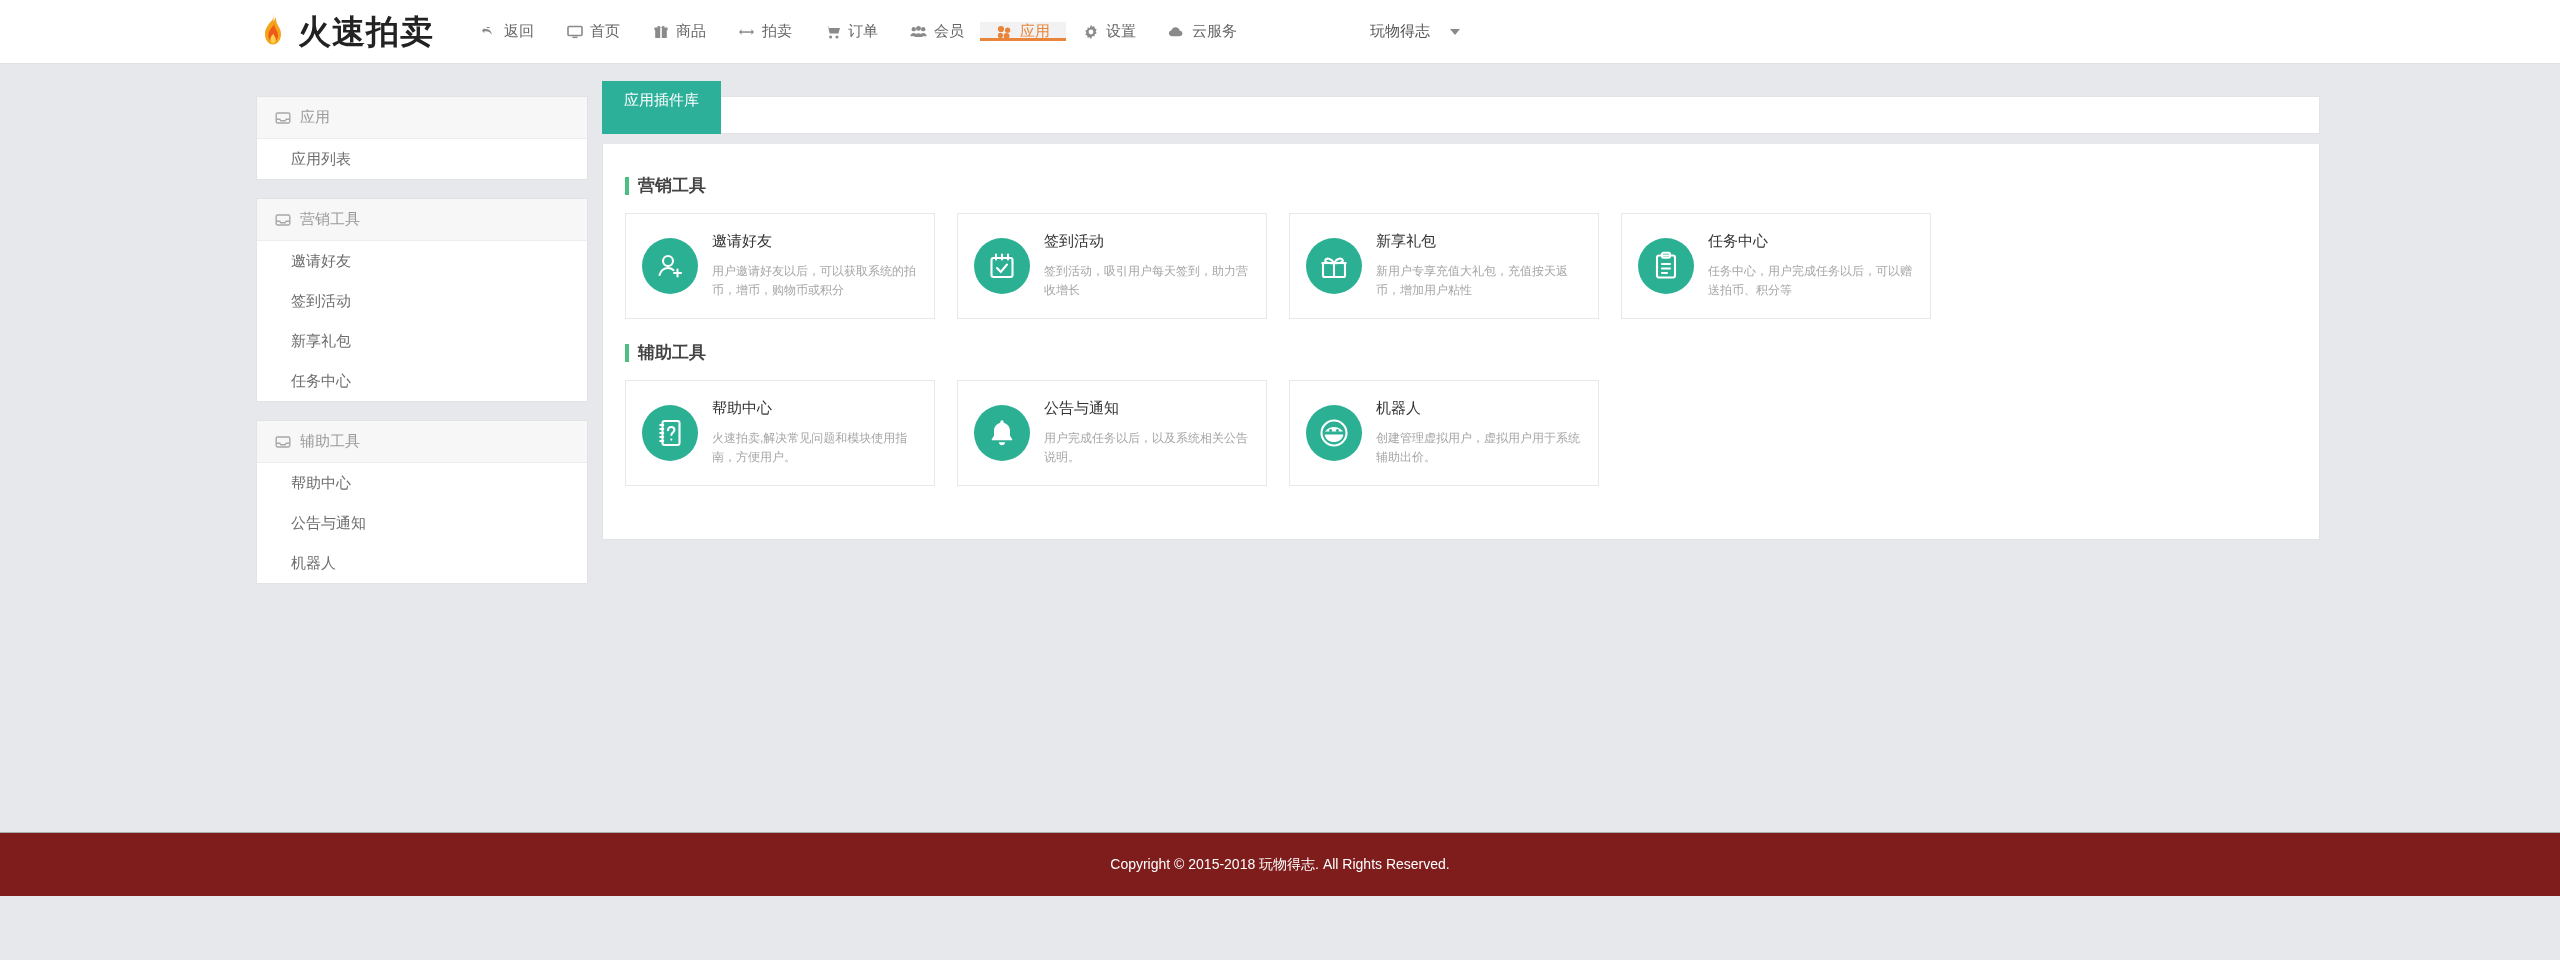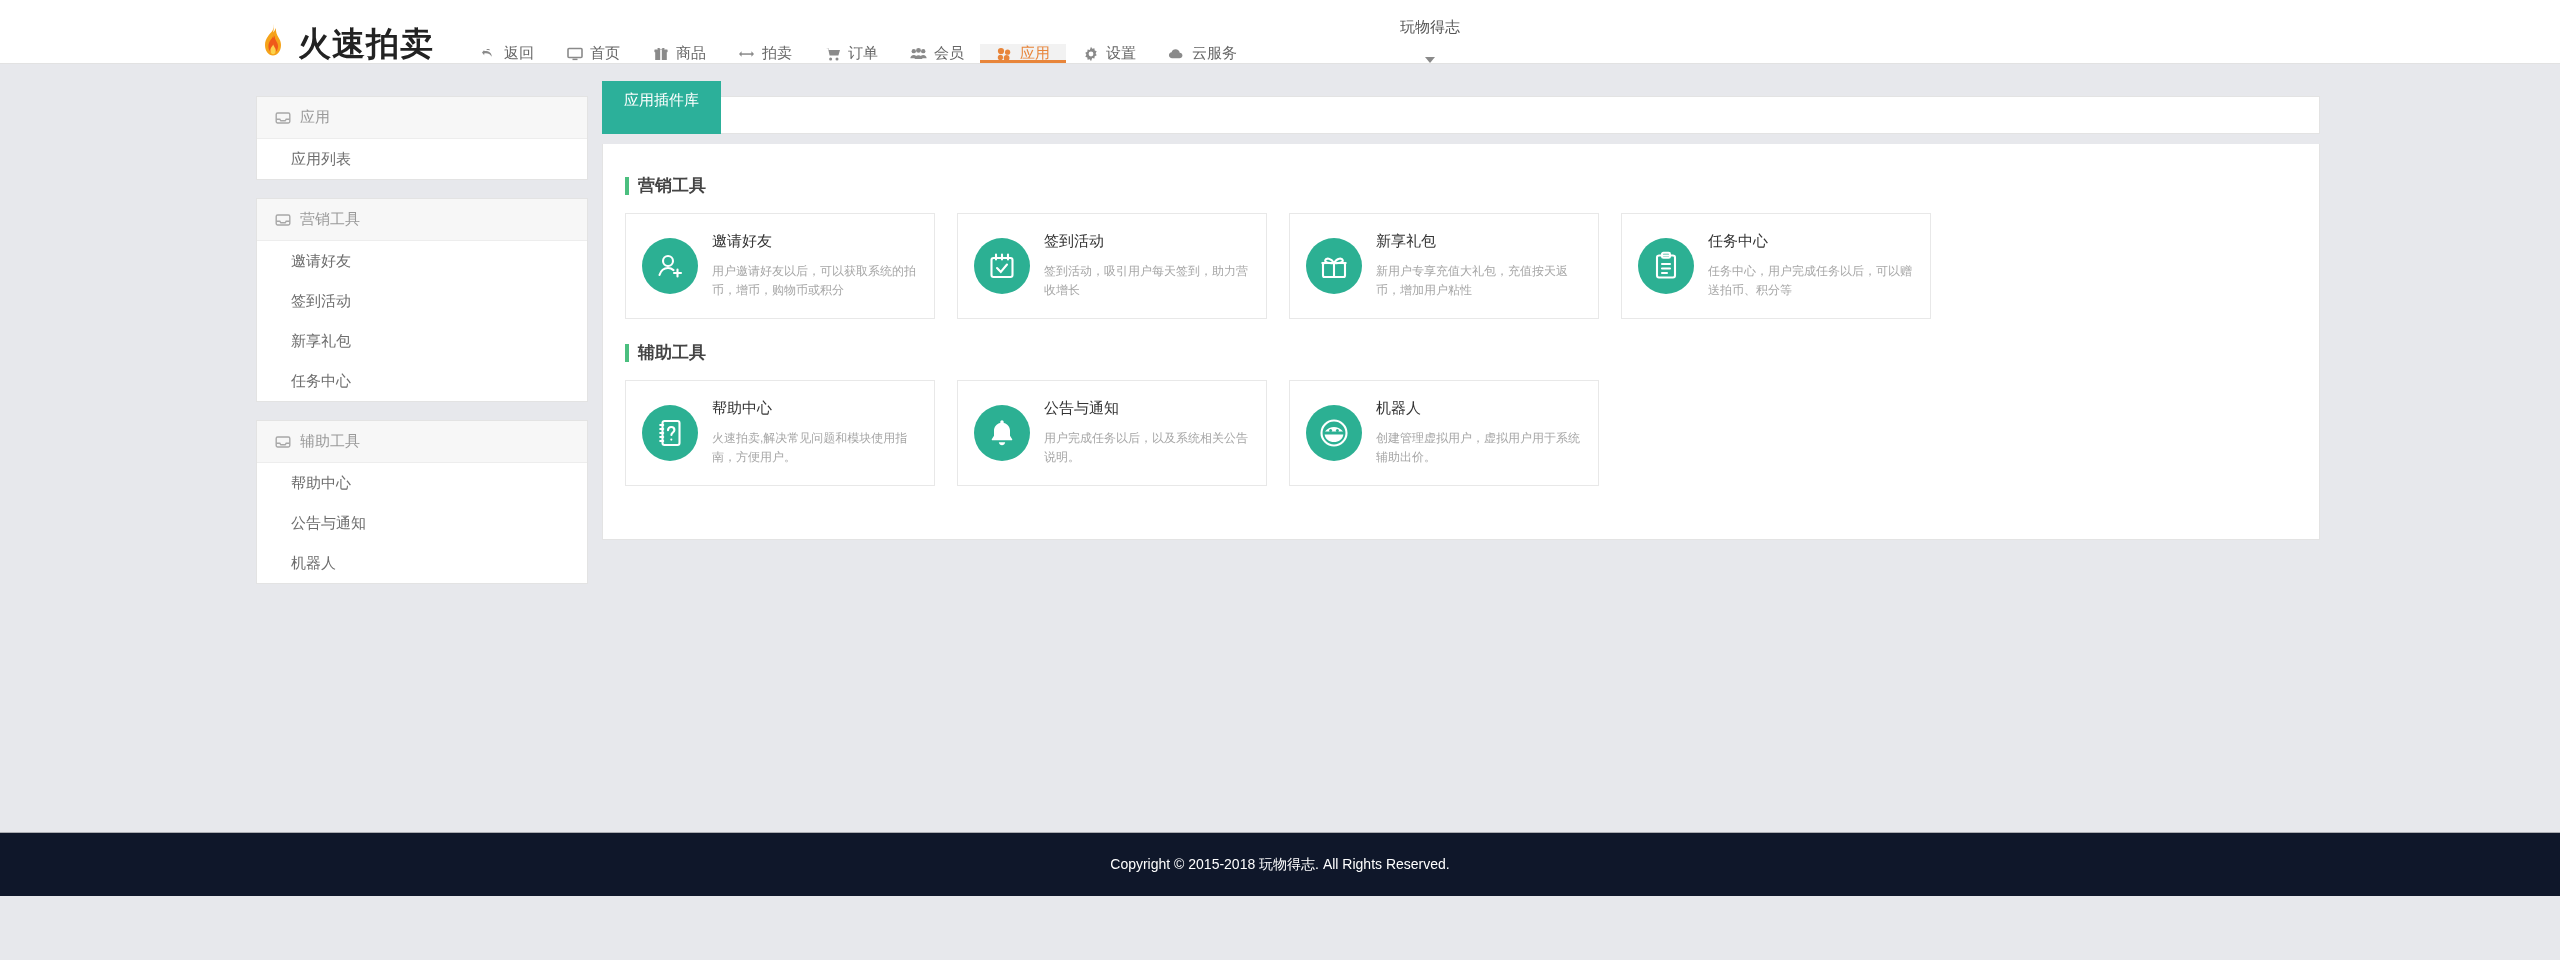--- a/index.html
+++ b/index.html
@@ -10,21 +10,21 @@
     overflow: hidden;
   }
 
   
   .navbar {
     position: relative;
     height: 64px;
     background: #ffffff;
     border-bottom: 1px solid #e2e2e2;
     display: flex;
-    align-items: flex-end;
+    align-items: center;
   }
   .brand {
     display: flex;
     align-items: center;
     gap: 8px;
     padding-left: 256px;
     padding-right: 30px;
   }
   .brand-flame { width: 34px; height: 40px; display: block; }
   .brand-text {
@@ -71,21 +71,20 @@
   .nav-user {
     margin-left: auto;
     display: flex;
     align-items: center;
     gap: 20px;
     padding-right: 1100px;
     font-size: 15px;
     color: #555;
     cursor: pointer;
     white-space: nowrap;
-    flex-direction: column;
   }
   .caret {
     width: 0; height: 0;
     border-left: 5px solid transparent;
     border-right: 5px solid transparent;
     border-top: 6px solid #8a8a8a;
     display: inline-block;
   }
 
   
@@ -218,21 +217,21 @@
     line-height: 1.55;
     margin-top: 11px;
   }
 
   
   .footer {
     position: absolute;
     left: 0; bottom: 0;
     width: 2560px;
     height: 64px;
-    background: #0f172a;
+    background: #7f1d1d;
     border-top: 1px solid #aaacb1;
     display: flex;
     align-items: center;
     justify-content: center;
     color: #ffffff;
     font-size: 14px;
   }
 </style>
 </head>
 <body>

